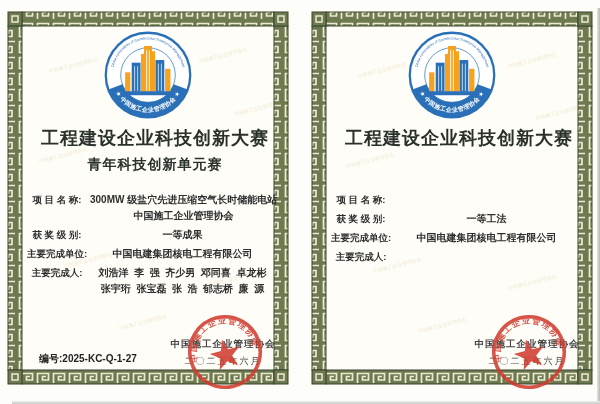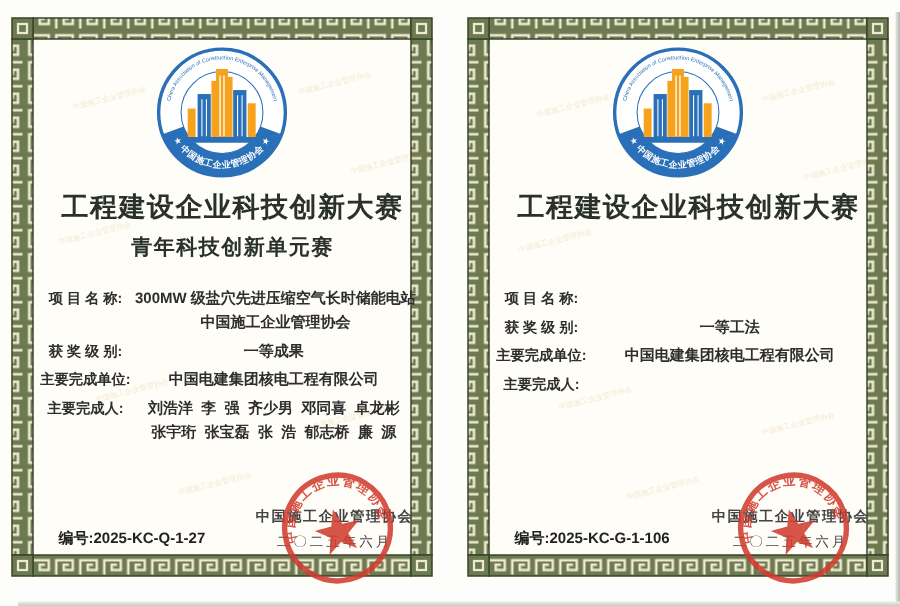--- a/index.html
+++ b/index.html
@@ -249,20 +249,17 @@
     <svg class="seal" viewBox="0 0 100 100">
       <g transform="rotate(-14 50 50)">
         <circle cx="50" cy="50" r="44" fill="none" stroke="#d23b2e" stroke-width="4.5"></circle>
         <polygon points="50,34 54.7,47.5 69,47.8 57.6,56.5 61.8,70.2 50,62 38.2,70.2 42.4,56.5 31,47.8 45.3,47.5" fill="#d23b2e"></polygon>
         <text font-size="10.5" fill="#d23b2e" letter-spacing="1.5" font-weight="bold">
           <textPath href="#sealArc" startOffset="50%" text-anchor="middle">中国施工企业管理协会</textPath>
         </text>
       </g>
     </svg>
 
-    <div class="serial">
-      <span>编号:</span><span class="num">2025-KC-G-1-106</span>
-    </div>
   </div>
 
   <div class="edge-right"></div>
   <div class="edge-bottom"></div>
 </div>
 
 </body></html>

